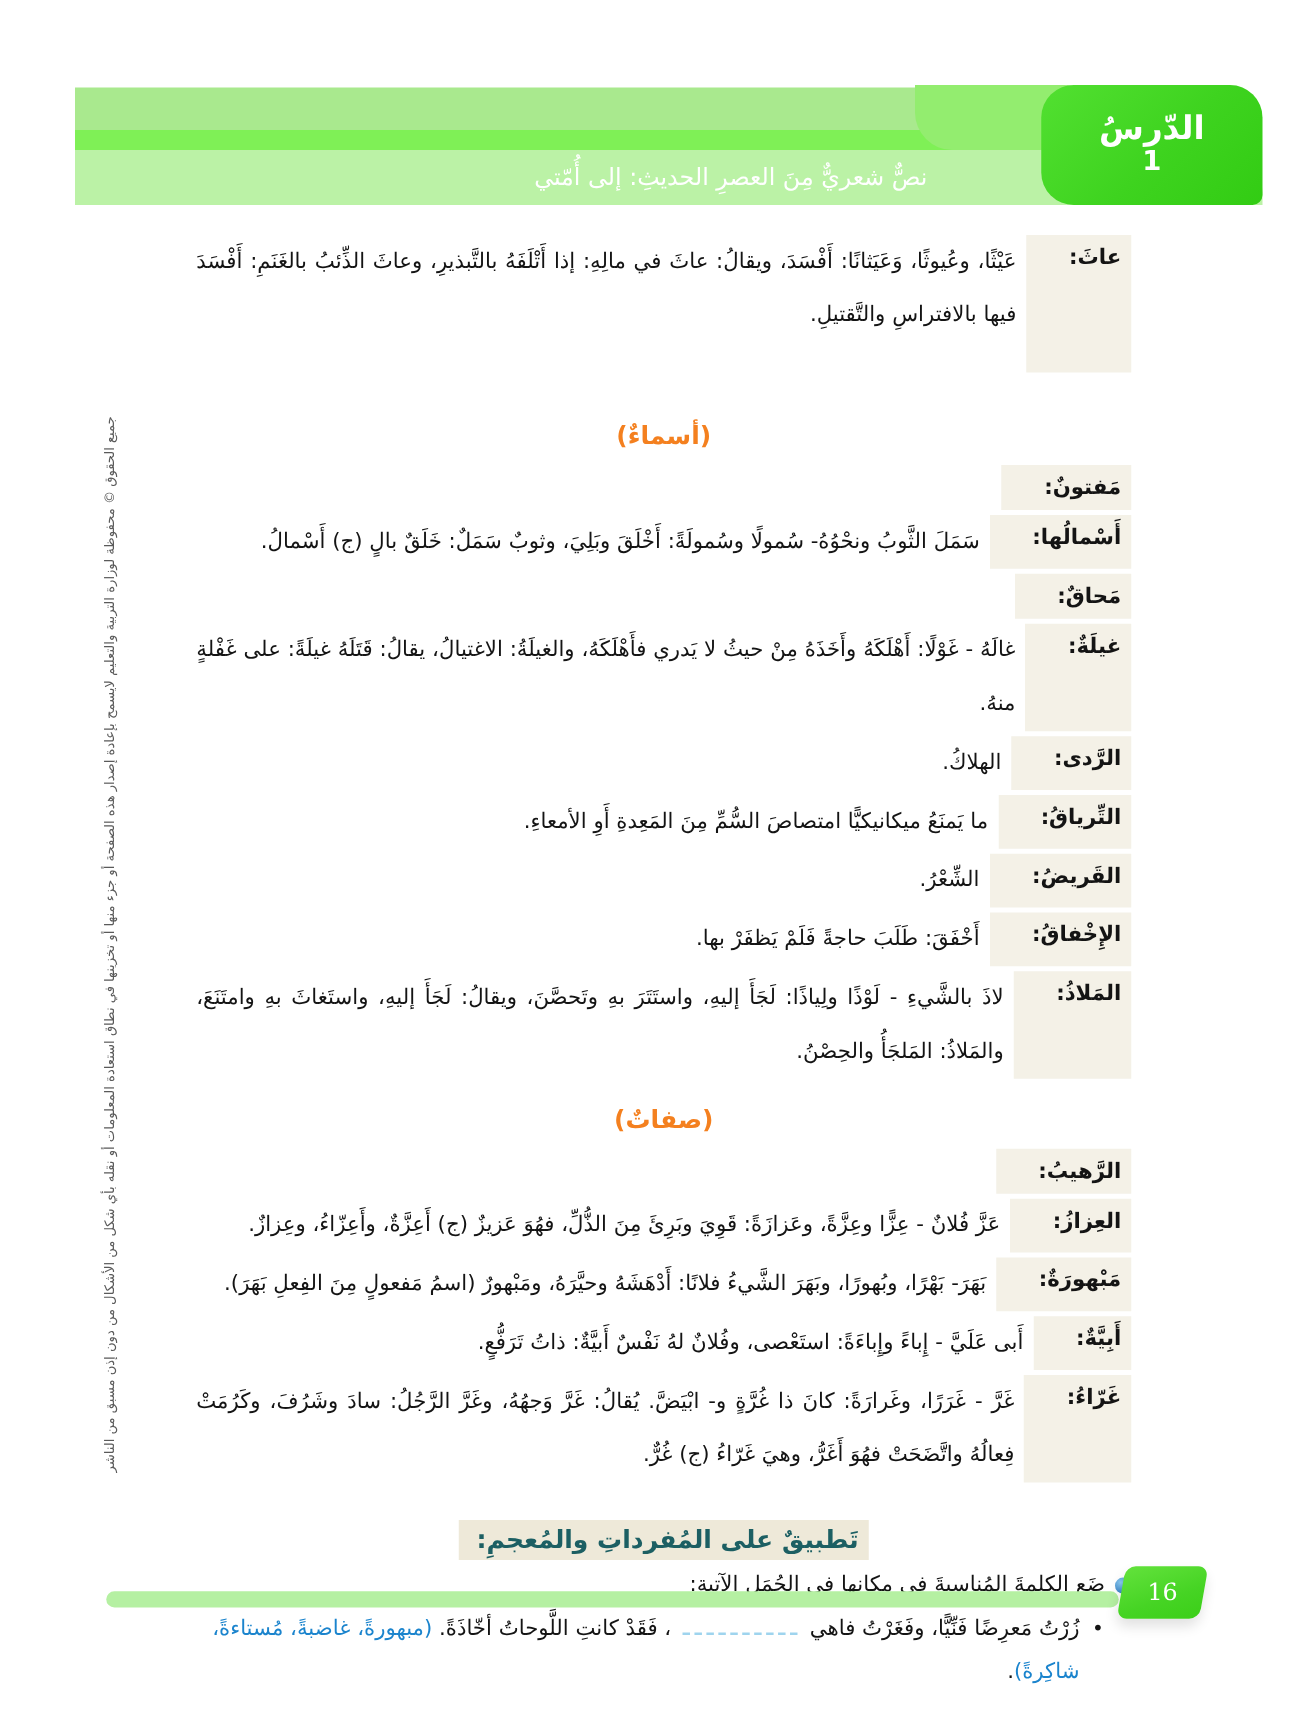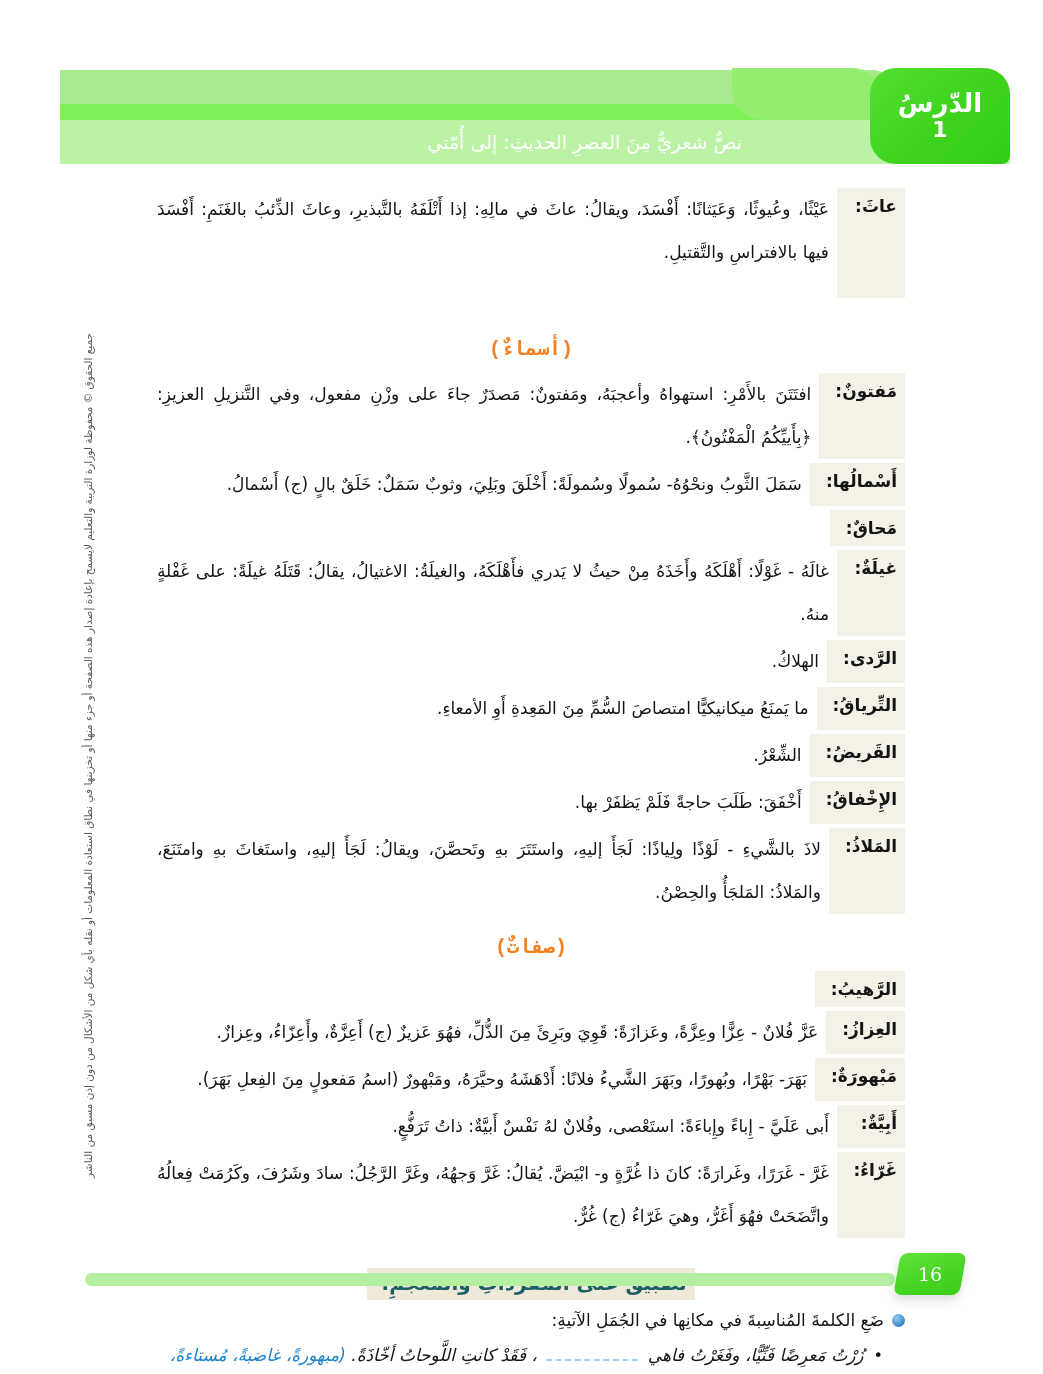--- a/index.html
+++ b/index.html
@@ -16,21 +16,21 @@
   
   .header { position:absolute; top:68px; left:60px; right:33px; height:96px; }
   .band1 { position:absolute; top:2px; right:120px; left:0; height:34px;
            background:#a9e98e; border-radius:0 26px 26px 0; }
   .band2 { position:absolute; top:36px; right:95px; left:0; height:16px; background:#7ff056; }
   .band3 { position:absolute; top:52px; right:0; left:0; height:44px;
            background:#bbf2a6; border-radius:0 34px 0 0; }
   .wing  { position:absolute; top:0; right:128px; width:150px; height:52px;
            background:#93ed6f; border-radius:0 30px 0 30px; }
   .lesson-tab {
-    position:absolute; top:0; right:0; width:140px; height:96px;
+    position:absolute; top:0; right:0; width:177px; height:96px;
     background:linear-gradient(135deg,#52e031 0%, #3ed31f 55%, #32cc13 100%);
     border-radius:26px 26px 8px 26px;
     display:flex; flex-direction:column; align-items:center; justify-content:center;
     color:#ffffff; text-align:center;
   }
   .lesson-label { font-size:26px; font-weight:bold; line-height:1.1; }
   .lesson-number { font-size:22px; font-weight:bold; line-height:1.2; }
   .subtitle {
     position:absolute; top:52px; right:0; left:0; height:44px;
     line-height:44px; padding-right:268px;
@@ -41,52 +41,51 @@
   .copyright {
     position:absolute; left:-275px; top:690px; width:730px; height:16px;
     transform:rotate(-90deg);
     font-size:10.5px; color:#5a5a5a; text-align:center; white-space:nowrap;
   }
 
   
   .main { position:absolute; top:188px; right:138px; width:748px; direction:rtl; }
   .entry { display:flex; align-items:stretch; margin-bottom:4px; }
   .entry .term {
-    background:#f4f1e7; min-width:68px; padding:2px 8px 2px 16px;
+    background:#f4f1e7; min-width:68px; padding:2px 8px 2px 34px;
     font-weight:bold; font-size:17px; line-height:32px;
     text-align:right; white-space:nowrap; flex:0 0 auto;
   }
   .entry .definition {
     flex:1 1 auto; padding-right:8px; font-size:17px; line-height:43px;
     text-align:justify; text-align-last:right;
   }
   .entry.tall { min-height:110px; }
   .section-heading {
     text-align:center; color:#f4801f; font-weight:bold; font-size:20px;
     margin:20px 0 12px;
-    font-family:Liberation Mono, monospace;
   }
   .gap-before-sections { height:14px; }
 
   
   .application { margin-top:30px; }
   .app-heading-wrap { text-align:center; margin-bottom:10px; }
   .app-heading {
     display:inline-block; background:#eee9d9; color:#1c5f63;
     font-weight:bold; font-size:20px; padding:3px 8px 5px 14px;
   }
   .instruction-row { display:flex; align-items:center; margin:6px 0 8px; font-size:17px; }
   .bullet-circle {
     flex:0 0 auto; width:13px; height:13px; border-radius:50%;
     background:radial-gradient(circle at 35% 30%, #8ccaf2, #1767b3);
     margin-left:8px;
   }
   .exercise-row { display:flex; align-items:baseline; padding-right:22px; font-size:17px; line-height:34px; }
   .dot-bullet { flex:0 0 auto; margin-left:10px; font-size:16px; }
-  .exercise-text { flex:1 1 auto;font-style:italic; }
+  .exercise-text { flex:1 1 auto; }
   .blank {
     display:inline-block; width:92px; height:12px;
     border-bottom:2px dashed #9fd4ee; margin:0 4px; vertical-align:baseline;
   }
   .options { color:#1b84cd; }
 
   
   .footer-bar {
     position:absolute; left:85px; bottom:88px; width:810px; height:13px;
     background:#b5f0a2; border-radius:7px;
@@ -125,21 +124,20 @@
       <div class="entry tall">
         <div class="term">عاثَ:</div>
         <div class="definition">عَيْثًا، وعُيوثًا، وَعَيَثانًا: أَفْسَدَ، ويقالُ: عاثَ في مالِهِ: إذا أَتْلَفَهُ بالتَّبذيرِ، وعاثَ الذِّئبُ بالغَنَمِ: أَفْسَدَ فيها بالافتراسِ والتَّقتيلِ.</div>
       </div>
     </div>
   <div class="gap-before-sections"></div>
   <div>
       <div class="section-heading">(أسماءٌ)</div>
       <div class="entry">
         <div class="term">مَفتونٌ:</div>
-        <div class="definition">افتَتَنَ بالأَمْرِ: استهواهُ وأعجبَهُ، ومَفتونٌ: مَصدَرٌ جاءَ على وزْنِ مفعول، وفي التَّنزيلِ العزيزِ: ﴿بِأَييِّكُمُ الْمَفْتُونُ﴾.</div>
       </div>
       <div class="entry">
         <div class="term">أَسْمالُها:</div>
         <div class="definition">سَمَلَ الثَّوبُ ونحْوُهُ- سُمولًا وسُمولَةً: أَخْلَقَ وبَلِيَ، وثوبٌ سَمَلٌ: خَلَقٌ بالٍ (ج) أَسْمالُ.</div>
       </div>
       <div class="entry">
         <div class="term">مَحاقٌ:</div>
       </div>
       <div class="entry">
         <div class="term">غيلَةٌ:</div>

